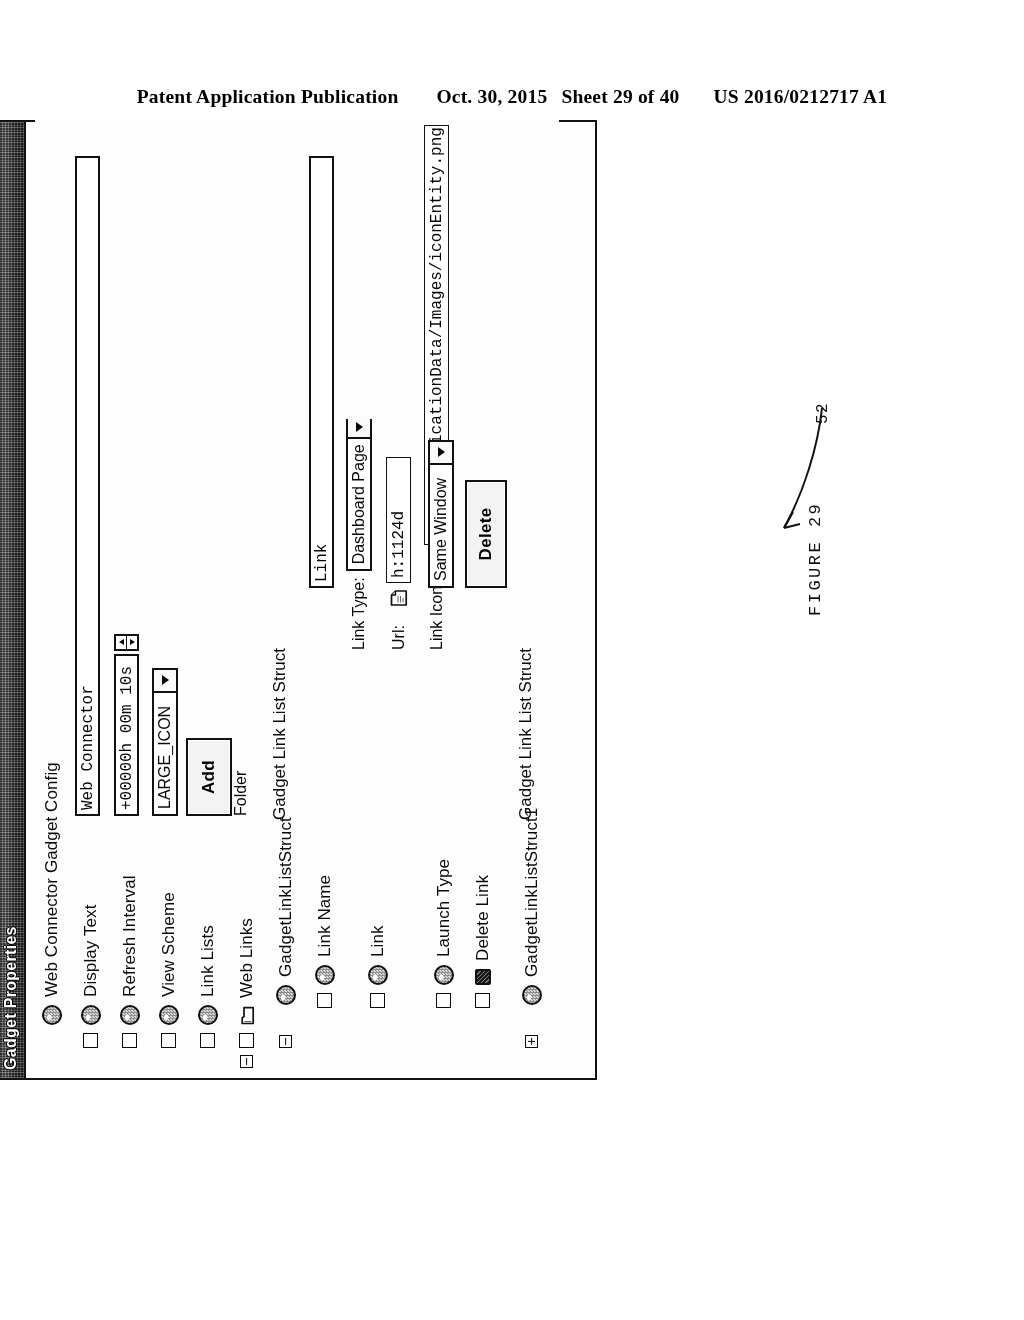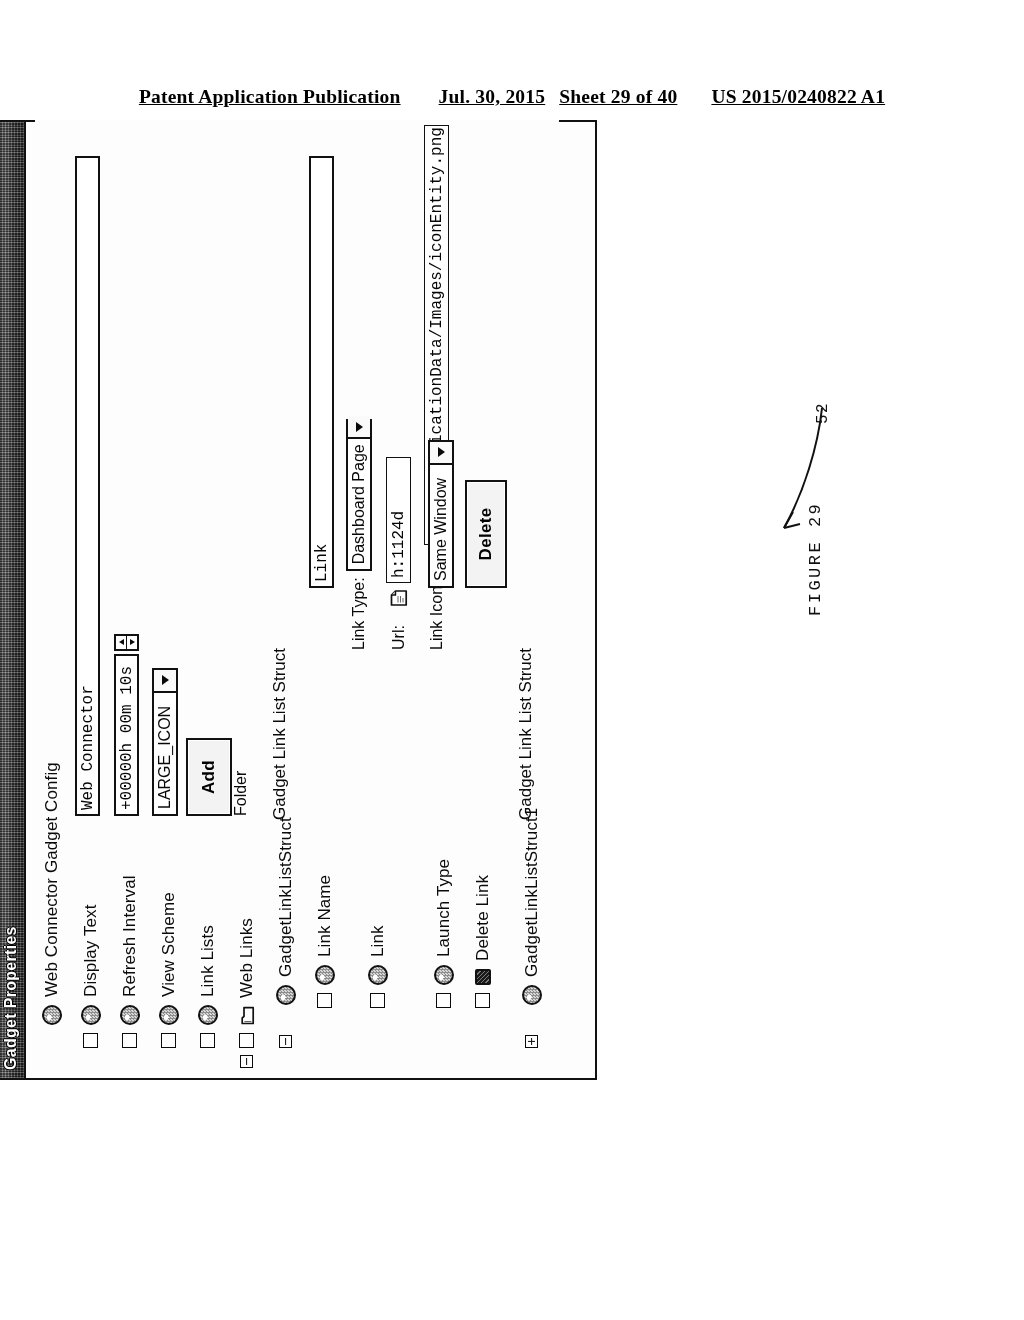--- a/index.html
+++ b/index.html
@@ -12,21 +12,21 @@
   }
 
   
   #patent-header{
     position:absolute;top:86px;left:0;width:1024px;
     display:flex;justify-content:center;align-items:baseline;
     font-family:"Liberation Serif", serif;
     font-weight:bold;font-size:19.5px;letter-spacing:.2px;
     color:#000;
   }
-  #patent-header .seg{white-space:nowrap;text-decoration:underline;}
+  #patent-header .seg{white-space:nowrap;}
   #patent-header .gap1{width:38px;}
   #patent-header .gap2{width:14px;}
   #patent-header .gap3{width:34px;}
 
   
   #figure-stage{
     position:absolute;
     left:0;top:0;width:1024px;height:1320px;
   }
 
@@ -230,25 +230,25 @@
     white-space:nowrap;
   }
   #lead-line{position:absolute;left:760px;top:400px;width:90px;height:160px;}
 </style>
 </head>
 <body>
 
 <div id="patent-header">
   <span class="seg">Patent Application Publication</span>
   <span class="gap1"></span>
-  <span class="seg">Jul. 30, 2015</span>
+  <span class="seg">Oct. 30, 2015</span>
   <span class="gap2"></span>
   <span class="seg">Sheet 29 of 40</span>
   <span class="gap3"></span>
-  <span class="seg">US 2015/0240822 A1</span>
+  <span class="seg">US 2016/0212717 A1</span>
 </div>
 
 <div id="figure-stage">
 
   <div id="dialog-rot">
     <div class="dialog">
 
       <div class="titlebar">
         <span class="tname">Gadget Properties</span>
       </div>

